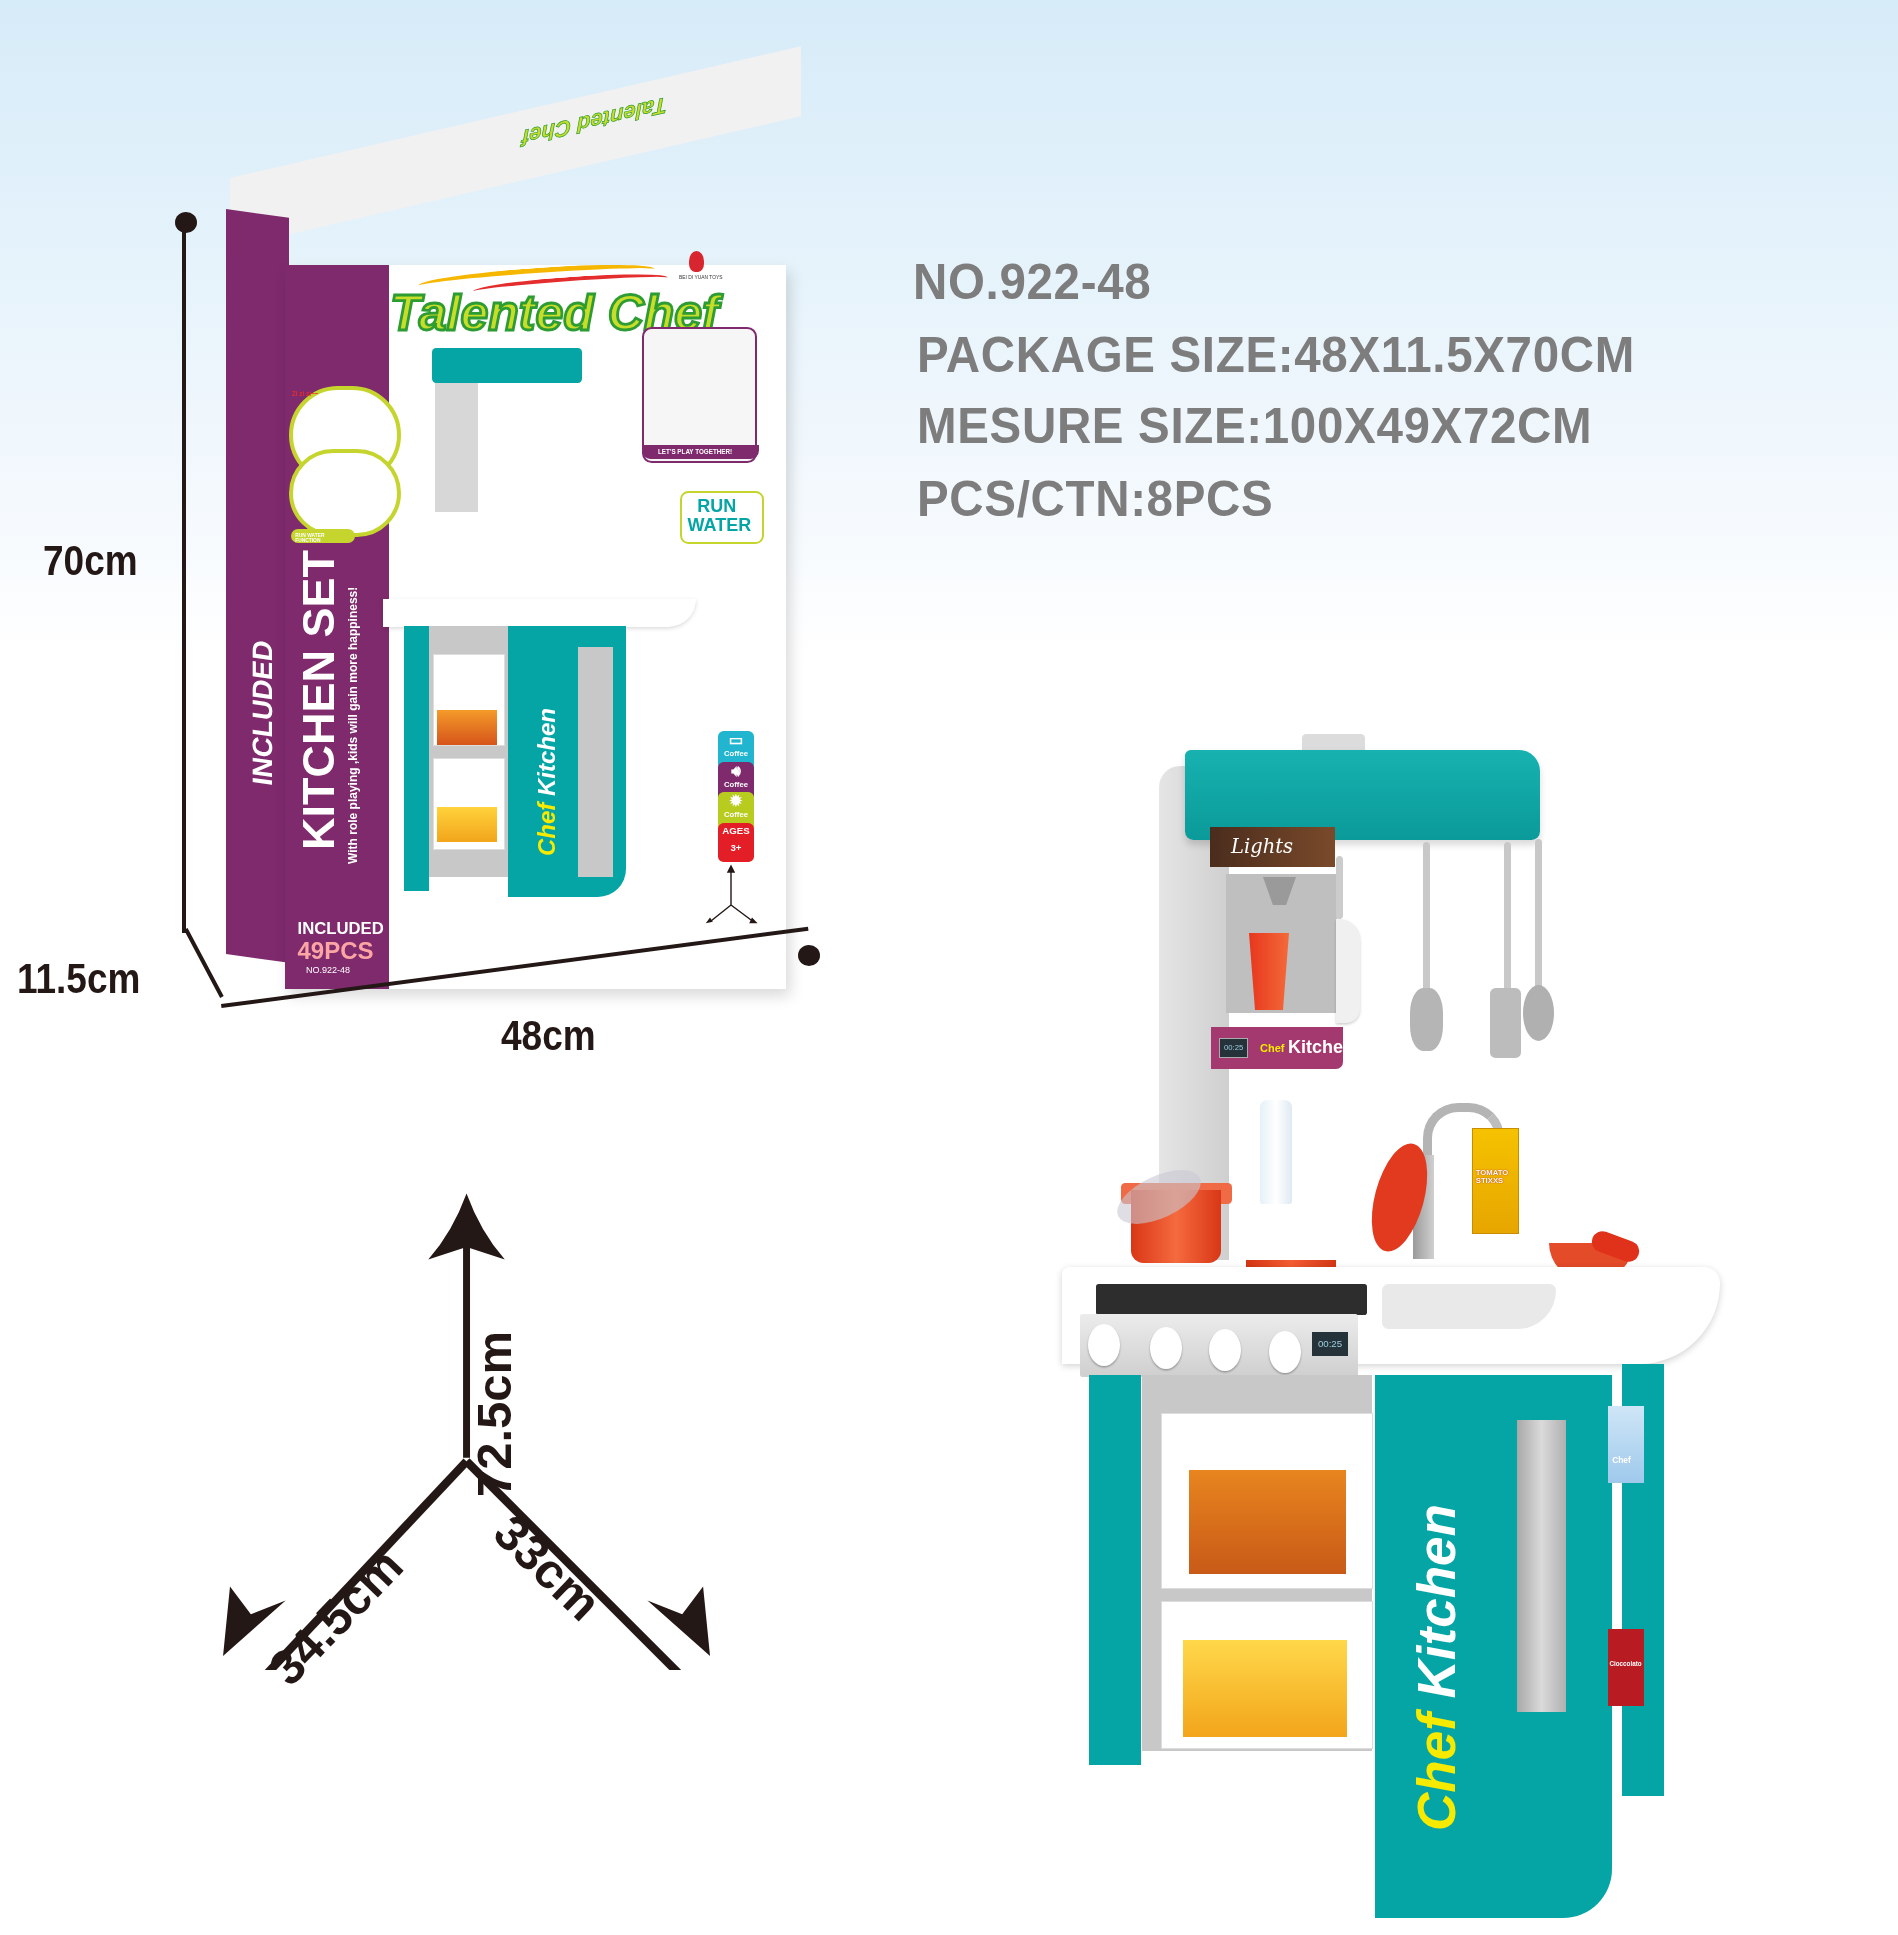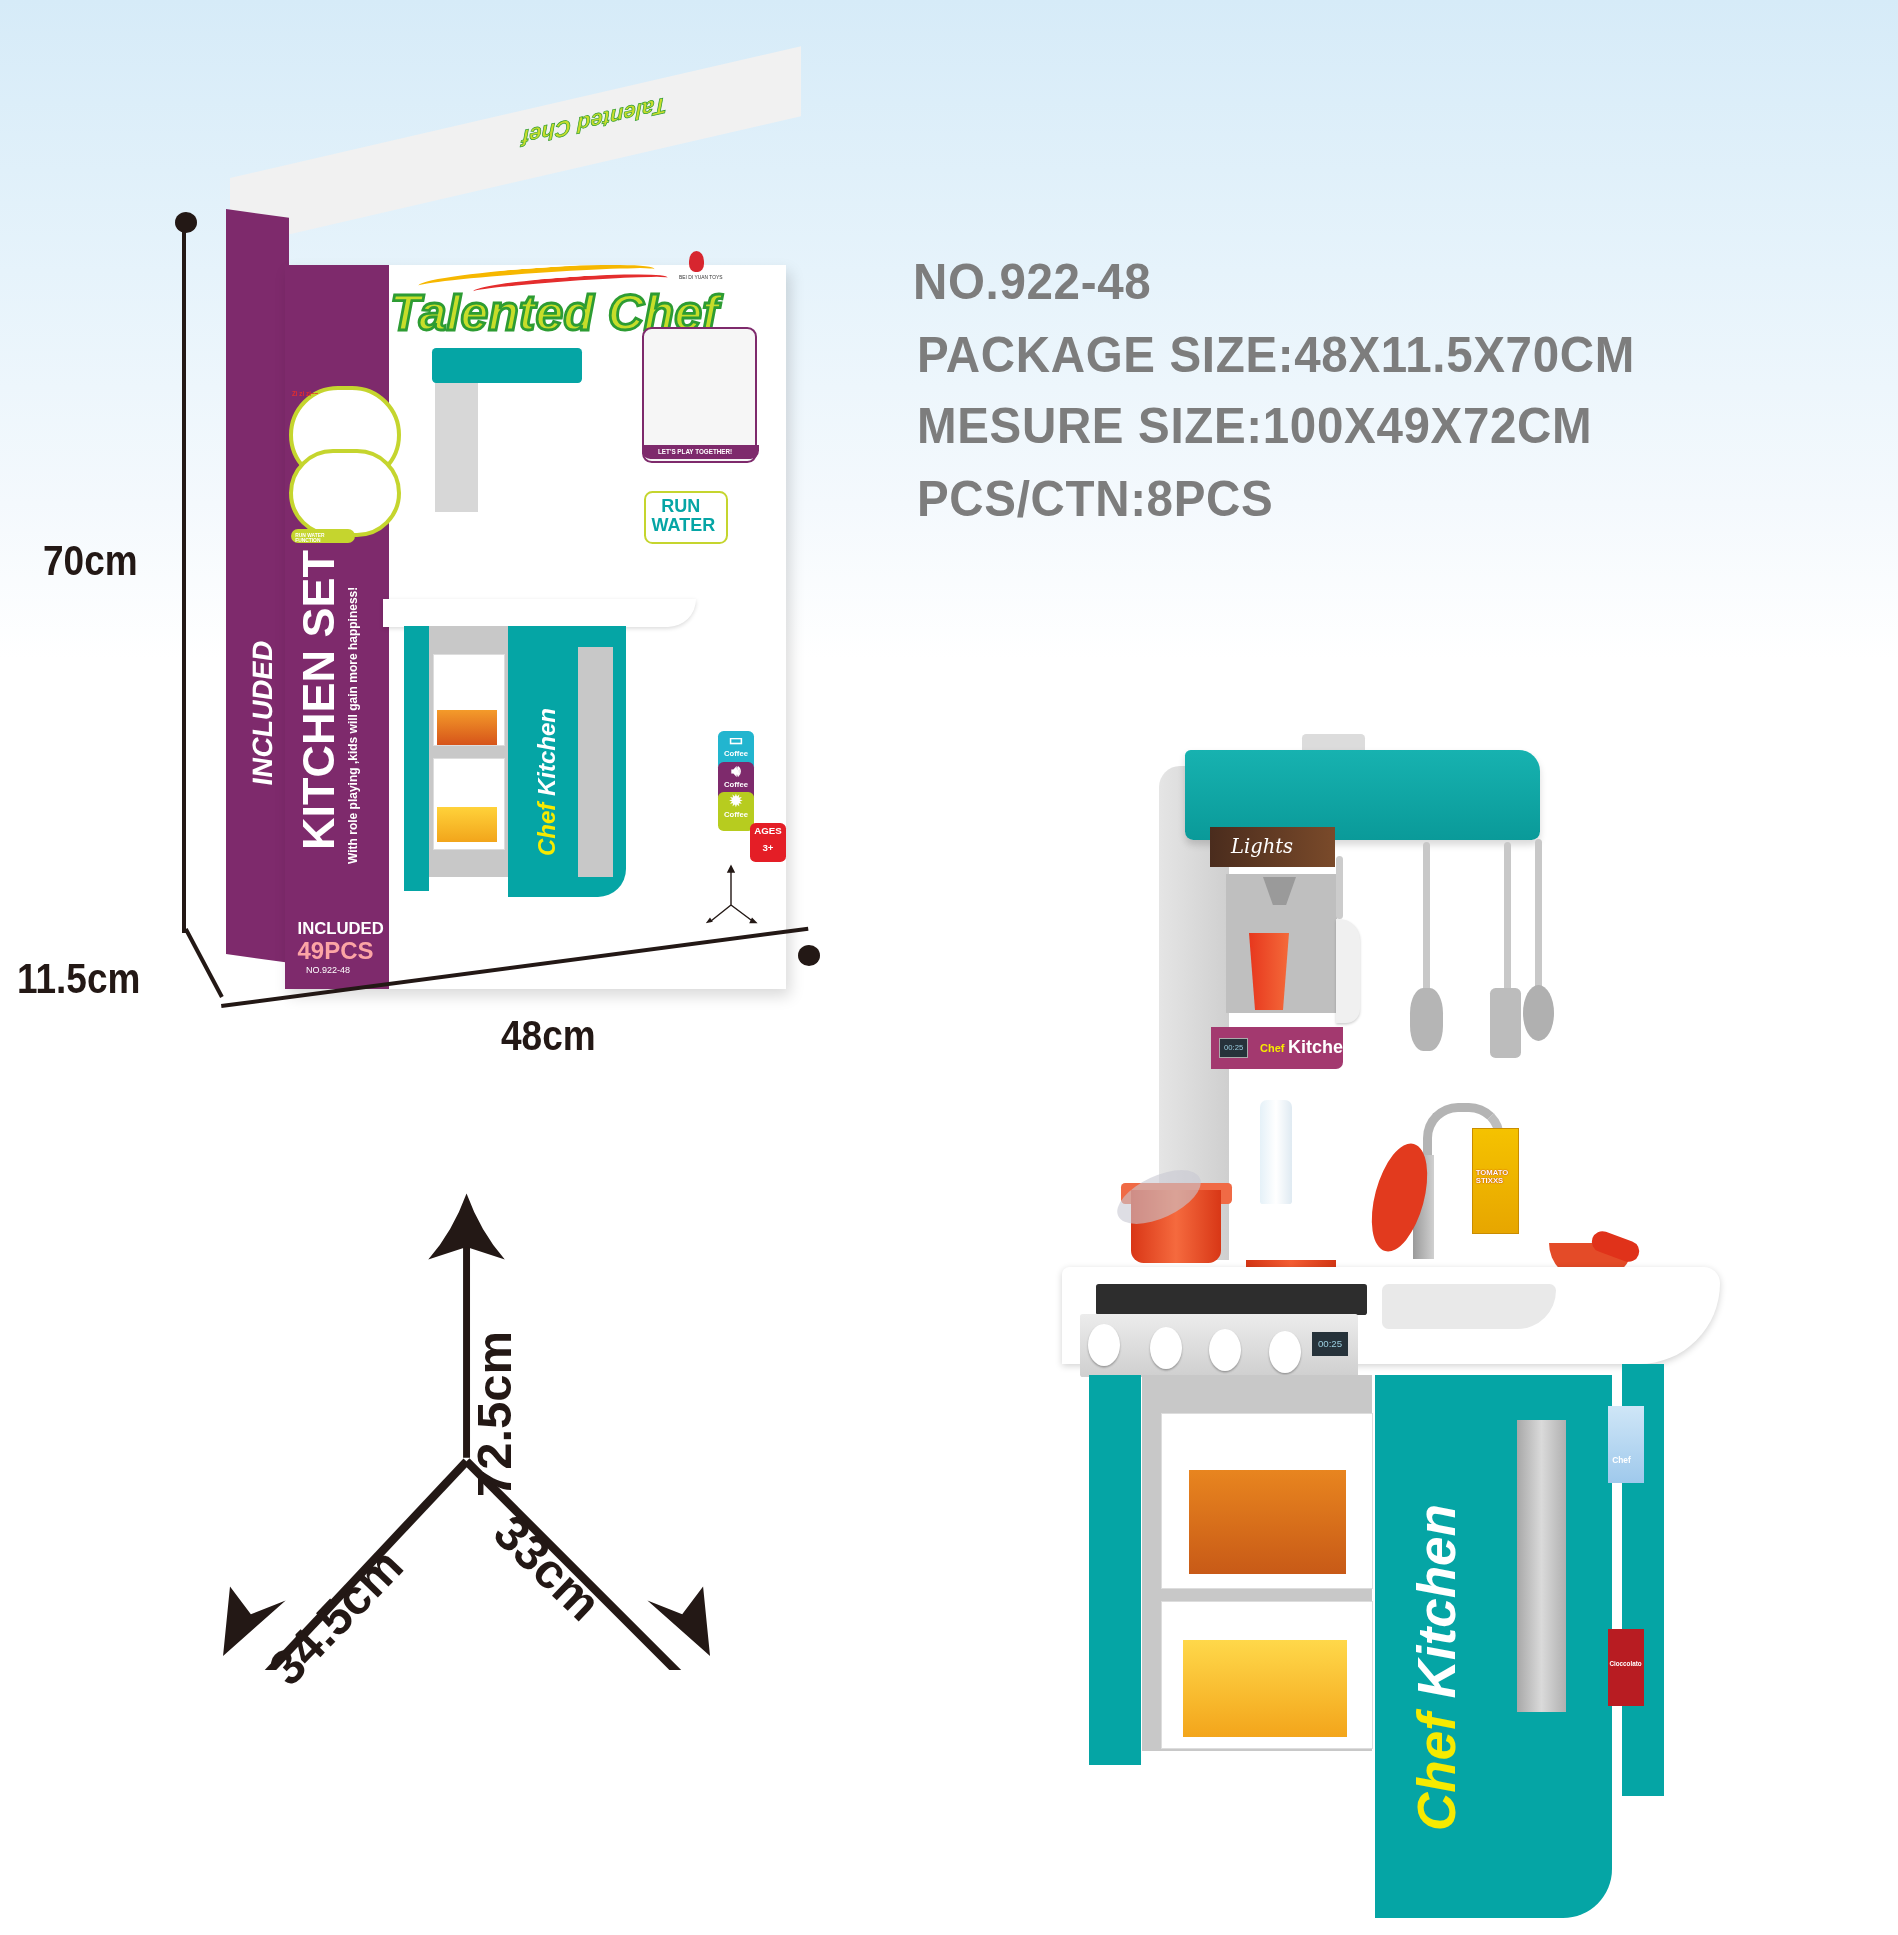--- a/index.html
+++ b/index.html
@@ -56,21 +56,21 @@
   <div class="abs" style="left:292px;top:390px;font-size:6.3px;color:#e42d2d;font-weight:bold;">Zi zi zi~~</div>
   <div class="abs" style="left:291px;top:487px;width:63px;height:16.7px;border-radius:7px;background:#c5d52e;color:#fff;font-size:5.6px;font-weight:bold;padding:2.1px 4.2px;box-sizing:border-box;">STOVE WITH LIGHT &amp; SOUND</div>
   <div class="callout" style="left:289px;top:445px;height:80px;background:#fff;border:4.9px solid #c5d52e;top:449px;"></div>
   <div class="abs" style="left:291px;top:529px;width:64px;height:14px;border-radius:7px;background:#c5d52e;color:#fff;font-size:4.9px;font-weight:bold;padding:3.5px 4.2px;box-sizing:border-box;">RUN WATER FUNCTION</div>
 
   <div class="abs" style="left:642px;top:327px;width:111px;height:132px;border:2.8px solid #7e2a6c;border-radius:9.7px;background:#f6f6f6;"></div>
   <div class="abs" style="left:660px;top:447px;font-size:6.3px;font-weight:bold;color:#fff;">LET'S PLAY TOGETHER!</div>
   <div class="abs" style="left:642px;top:445px;width:117px;height:14px;background:#7e2a6c;border-radius:0 0 8.4px 8.4px;z-index:0;"></div>
   <div class="abs" style="left:658px;top:448px;font-size:6.3px;font-weight:bold;color:#fff;z-index:1;">LET'S PLAY TOGETHER!</div>
 
-  <div class="abs" style="left:644px;top:491px;width:80px;height:49px;border:2.8px solid #c5d52e;border-radius:8.4px;background:#fff;">
+  <div class="abs" style="left:680px;top:491px;width:80px;height:49px;border:2.8px solid #c5d52e;border-radius:8.4px;background:#fff;">
     <div class="abs" style="left:15.3px;top:2.8px;font-size:18px;font-weight:bold;color:#05a5a5;">RUN</div>
     <div class="abs" style="left:5.6px;top:22px;font-size:18px;font-weight:bold;color:#05a5a5;">WATER</div>
   </div>
 
   <div class="abs" style="left:435px;top:352px;width:43px;height:160px;background:#d7d7d7;"></div>
   <div class="abs" style="left:432px;top:348px;width:150px;height:35px;background:#05a5a5;border-radius:4.2px;"></div>
   <div class="abs" style="left:383px;top:599px;width:313px;height:28px;background:#fff;border-radius:0 0 56px 0;box-shadow:0 1.4px 4.2px rgba(0,0,0,.15);"></div>
   <div class="abs" style="left:404px;top:626px;width:265px;height:271px;">
     <div class="abs teal" style="left:0;top:0;width:25px;height:265px;"></div>
     <div class="abs grey" style="left:25px;top:0;width:80px;height:251px;"></div>
@@ -83,21 +83,21 @@
       <span style="color:#f6ea00">Chef</span>
       <span style="color:#fff">Kitchen</span>
     </div>
     <div class="abs grey" style="left:174px;top:21px;width:35px;height:230px;"></div>
   </div>
 
   <div>
     <div class="badge" style="left:718px;top:731px;background:#22b5cf;"><div style="font-size:15.3px;">▭</div><span>Coffee</span></div>
     <div class="badge" style="left:718px;top:762px;background:#7e2a6c;"><div style="font-size:15.3px;">🔊︎</div><span>Coffee</span></div>
     <div class="badge" style="left:718px;top:792px;background:#b7cc1f;"><div style="font-size:15.3px;">✹</div><span>Coffee</span></div>
-    <div class="badge" style="left:718px;top:823px;background:#e41e26;font-size:9.7px;line-height:16.7px;margin-left:32px;"><span>AGES 3+</span></div>
+    <div class="badge" style="left:718px;top:823px;background:#e41e26;font-size:9.7px;line-height:16.7px;"><span>AGES 3+</span></div>
   </div>
 
   <svg class="abs" style="left:703px;top:863px;" width="56" height="63" viewBox="0 0 80 90">
     <path d="M40 60 L40 8 M40 60 L10 84 M40 60 L72 84" stroke="#231815" stroke-width="2" fill="none"></path>
     <path d="M34 14 L40 2 L46 14 Z M4 86 L10 78 L14 84 Z M66 86 L78 86 L70 78 Z" fill="#231815"></path>
   </svg>
 </div>
 
 <div class="dot" style="left:175px;top:212px;"></div>
 <div class="line" style="left:182px;top:223px;width:3.5px;height:710px;"></div>

